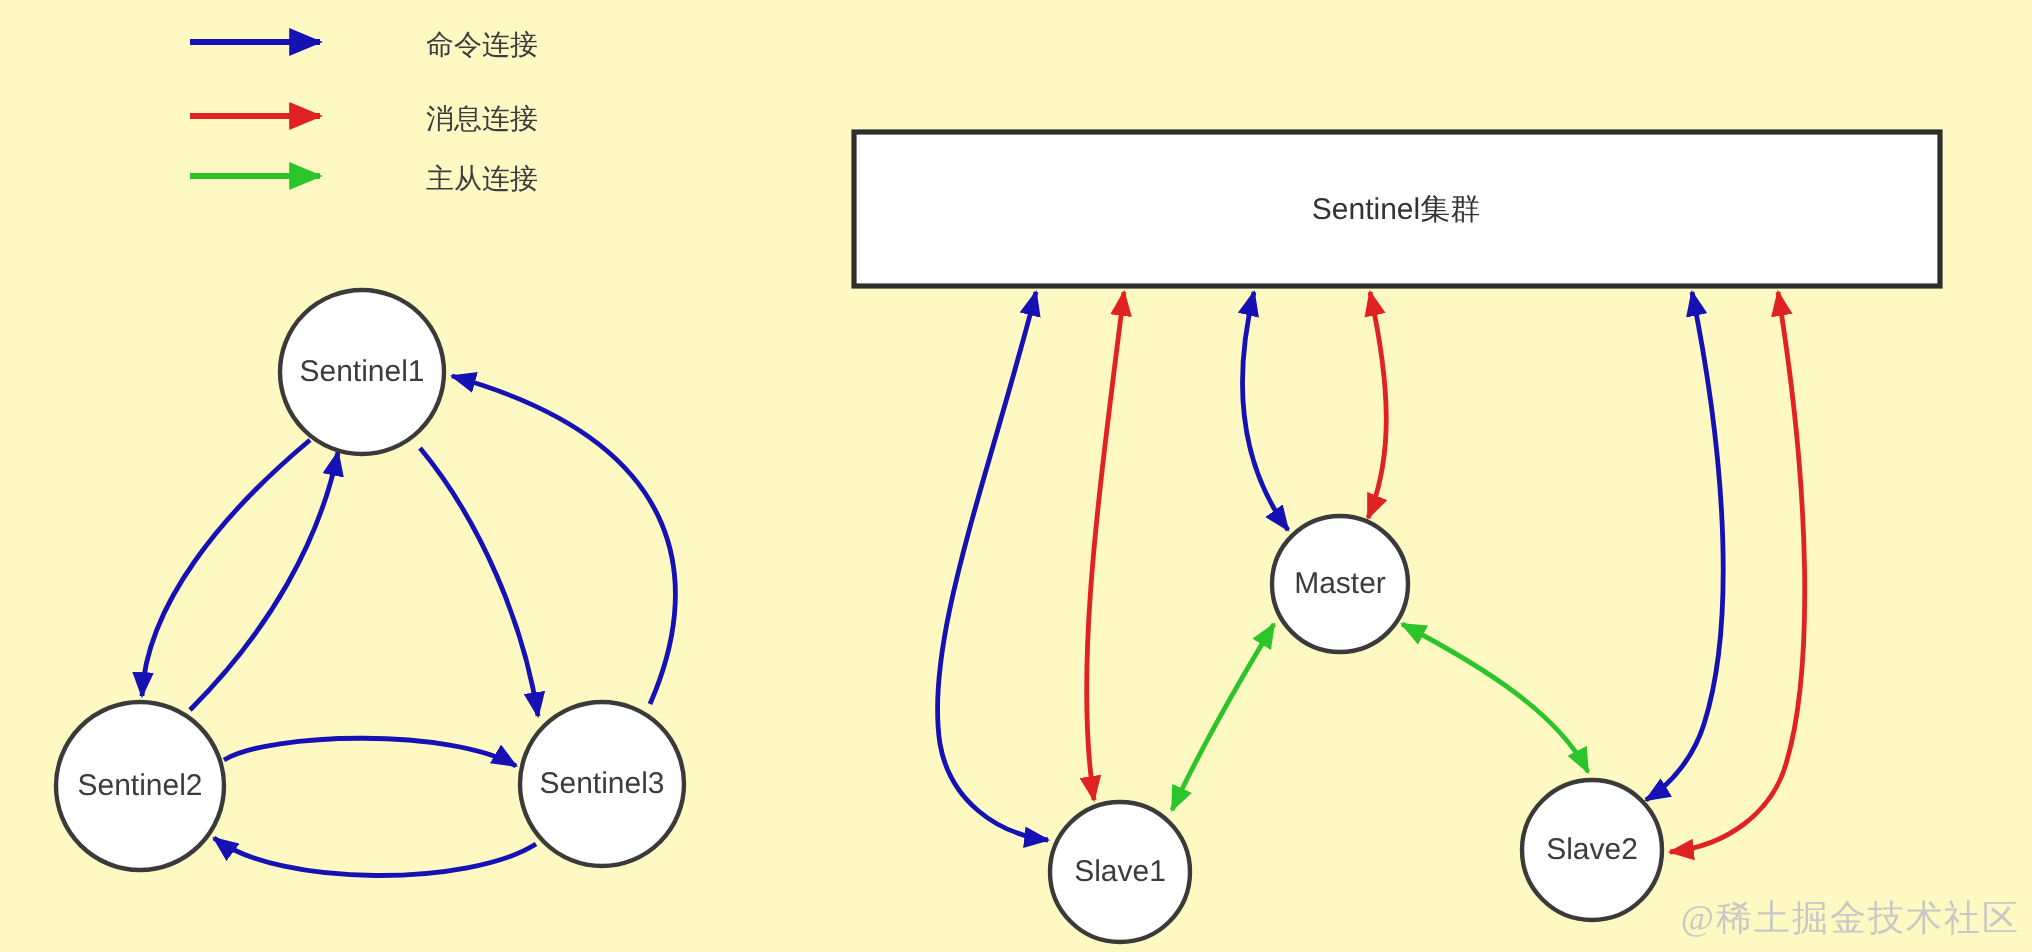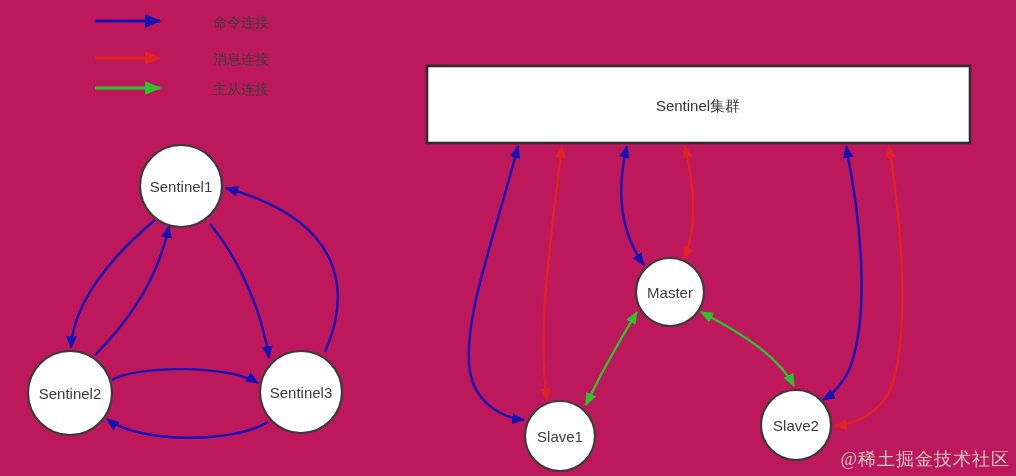--- a/index.html
+++ b/index.html
@@ -1,19 +1,19 @@
 <!DOCTYPE html>
 <html><head>
 <meta charset="utf-8">
 <style>
   html,body{margin:0;padding:0;background:#ffffff;}
   .canvas{
     position:relative;
     width:1016px;height:476px;
-    background:#be185d;
+    background:#fef9c3;
     font-family:"Liberation Sans", sans-serif;
     overflow:hidden;
   }
   svg{display:block;}
   .edge{fill:none;stroke-width:2.4px;}
   .edge-command{stroke:#1511b5;}
   .edge-message{stroke:#e02222;}
   .edge-replication{stroke:#2bc52b;}
   .legend-line{fill:none;stroke-width:3px;}
   .node-circle{fill:#ffffff;stroke:#3a3a3a;stroke-width:2.2px;}

